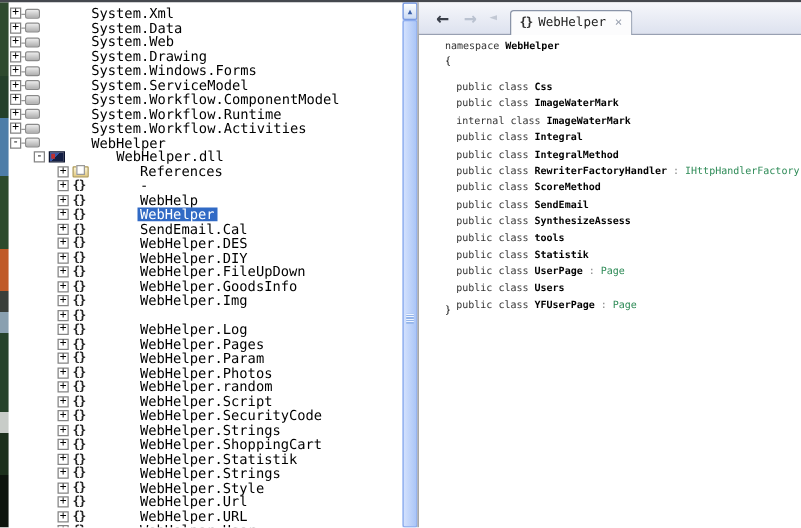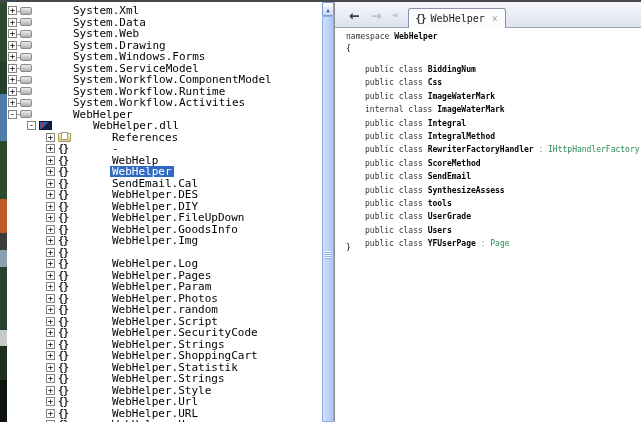--- a/index.html
+++ b/index.html
@@ -61,21 +61,21 @@
   .nav-fwd{font-size:17px;font-weight:bold;color:#bac2d0;line-height:16px;margin-left:12px;cursor:pointer;}
   .nav-tabscroll{font-size:10px;color:#c2c8d4;margin-left:10px;cursor:pointer;}
   .tab{align-self:flex-end;position:relative;top:1px;height:20px;margin-left:10px;
     display:flex;align-items:center;gap:5px;padding:0 7px;background:#fcfcfd;
     border:1px solid #8a94a8;border-bottom:none;border-radius:3px 3px 0 0;font-size:10px;cursor:pointer;}
   .tab-ns{font-weight:bold;color:#333;letter-spacing:-1px;}
   .tab-label{color:#222;}
   .tab-close{color:#9aa2b0;font-size:10px;margin-left:2px;cursor:pointer;}
 
   .code{padding:3px 0 0 11px;font-size:8px;color:var(--name);}
-  .ln{height:12px;line-height:12px;white-space:pre;}
+  .ln{height:12px;line-height:12px;white-space:pre;margin-left:10px;}
   .cls{height:13.4px;line-height:13px;padding-top:8px;padding-left:19px;white-space:pre;}
   .kw{color:var(--keyword);}
   .cname{font-weight:bold;color:var(--name);}
   .nsname{font-weight:bold;color:var(--name);}
   .colon{color:var(--punct);}
   .basename{color:var(--type_ref);cursor:pointer;}
 </style>
 </head>
 <body>
 
@@ -323,21 +323,20 @@
       <span class="tab-ns">{}</span>
       <span class="tab-label">WebHelper</span>
       <span class="tab-close">×</span>
     </div>
   </div>
 
   <div class="code">
     <div class="ln"><span class="kw">namespace</span><span> </span><span class="nsname">WebHelper</span></div>
     <div class="ln">{</div>
     <div id="class-lines">
-  <div class="cls"><span class="kw mod">public</span><span class="kw kindw"> class </span><span class="cname">BiddingNum</span></div>
 
   <div class="cls"><span class="kw mod">public</span><span class="kw kindw"> class </span><span class="cname">Css</span></div>
 
   <div class="cls"><span class="kw mod">public</span><span class="kw kindw"> class </span><span class="cname">ImageWaterMark</span></div>
 
   <div class="cls"><span class="kw mod">internal</span><span class="kw kindw"> class </span><span class="cname">ImageWaterMark</span></div>
 
   <div class="cls"><span class="kw mod">public</span><span class="kw kindw"> class </span><span class="cname">Integral</span></div>
 
   <div class="cls"><span class="kw mod">public</span><span class="kw kindw"> class </span><span class="cname">IntegralMethod</span></div>
@@ -346,22 +345,23 @@
   <div class="cls"><span class="kw mod">public</span><span class="kw kindw"> class </span><span class="cname">RewriterFactoryHandler</span><span class="basewrap"><span class="colon"> : </span><span class="basename">IHttpHandlerFactory</span></span></div>
 
   <div class="cls"><span class="kw mod">public</span><span class="kw kindw"> class </span><span class="cname">ScoreMethod</span></div>
 
   <div class="cls"><span class="kw mod">public</span><span class="kw kindw"> class </span><span class="cname">SendEmail</span></div>
 
   <div class="cls"><span class="kw mod">public</span><span class="kw kindw"> class </span><span class="cname">SynthesizeAssess</span></div>
 
   <div class="cls"><span class="kw mod">public</span><span class="kw kindw"> class </span><span class="cname">tools</span></div>
 
-  <div class="cls"><span class="kw mod">public</span><span class="kw kindw"> class </span><span class="cname">UserGrade</span></div>
-
+  <div class="cls"><span class="kw mod">public</span><span class="kw kindw"> class </span><span class="cname">Statistik</span></div>
+
+  <div class="cls"><span class="kw mod">public</span><span class="kw kindw"> class </span><span class="cname">UserPage</span><span class="basewrap"><span class="colon"> : </span><span class="basename">Page</span></span></div>
 
   <div class="cls"><span class="kw mod">public</span><span class="kw kindw"> class </span><span class="cname">Users</span></div>
 
 
   <div class="cls"><span class="kw mod">public</span><span class="kw kindw"> class </span><span class="cname">YFUserPage</span><span class="basewrap"><span class="colon"> : </span><span class="basename">Page</span></span></div>
 </div>
     <div class="ln">}</div>
   </div>
 </div>
 

